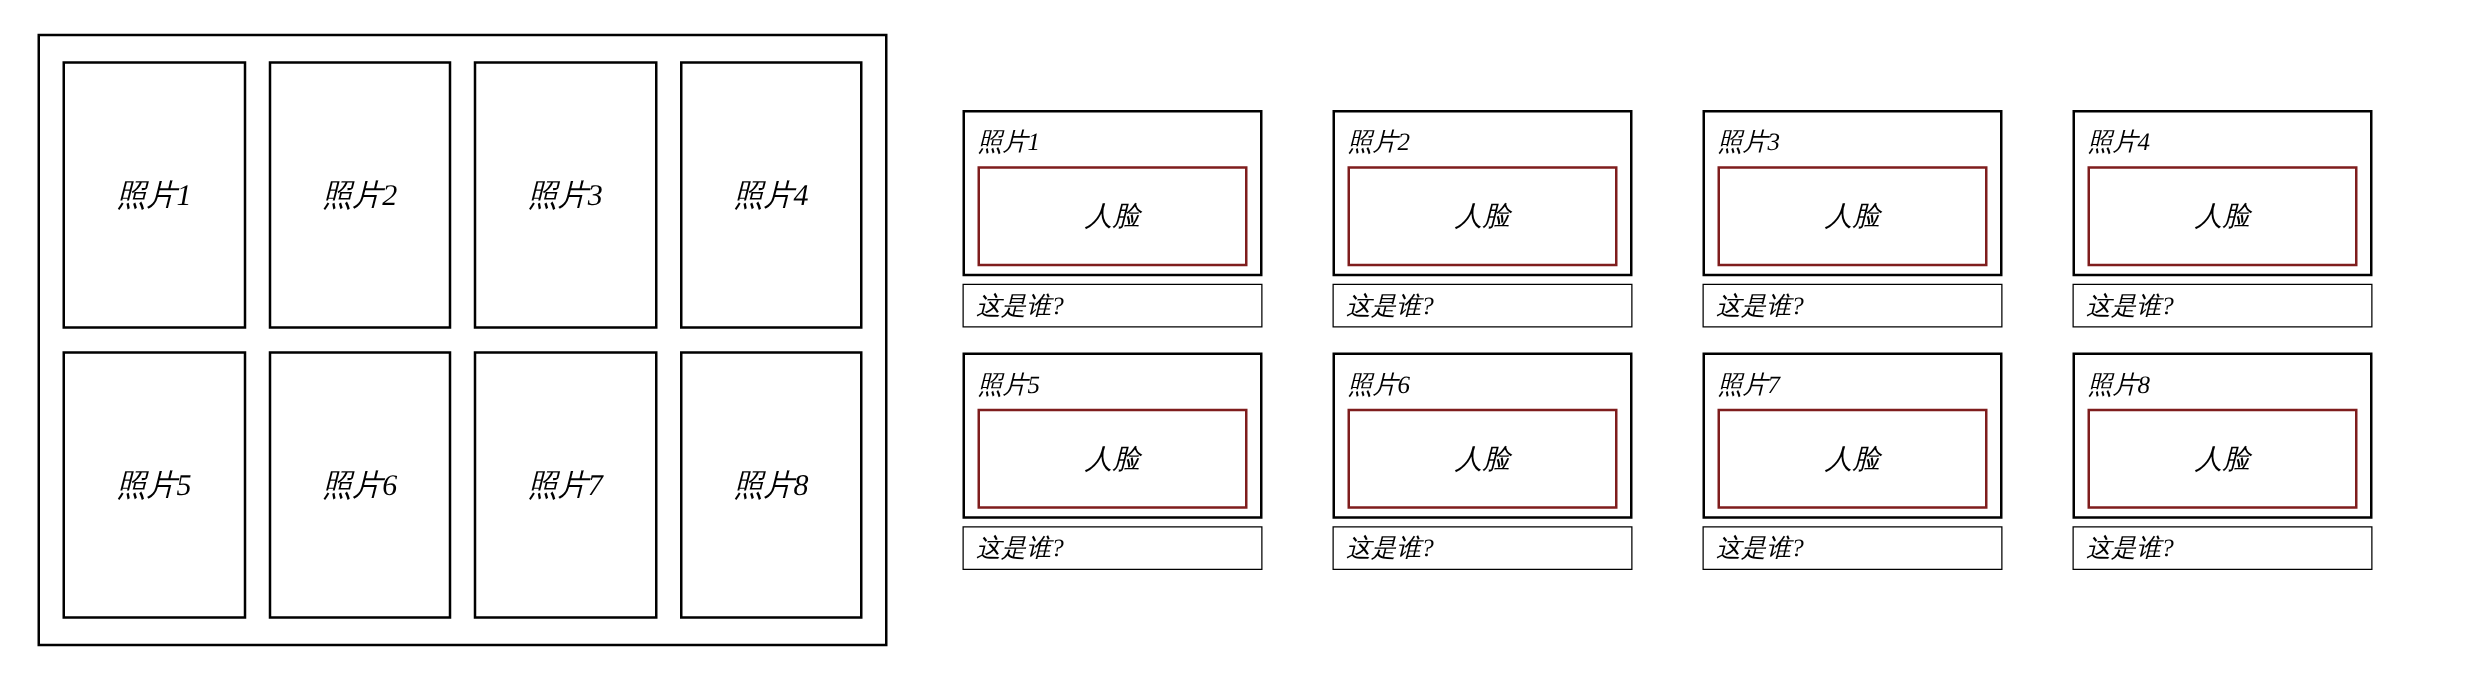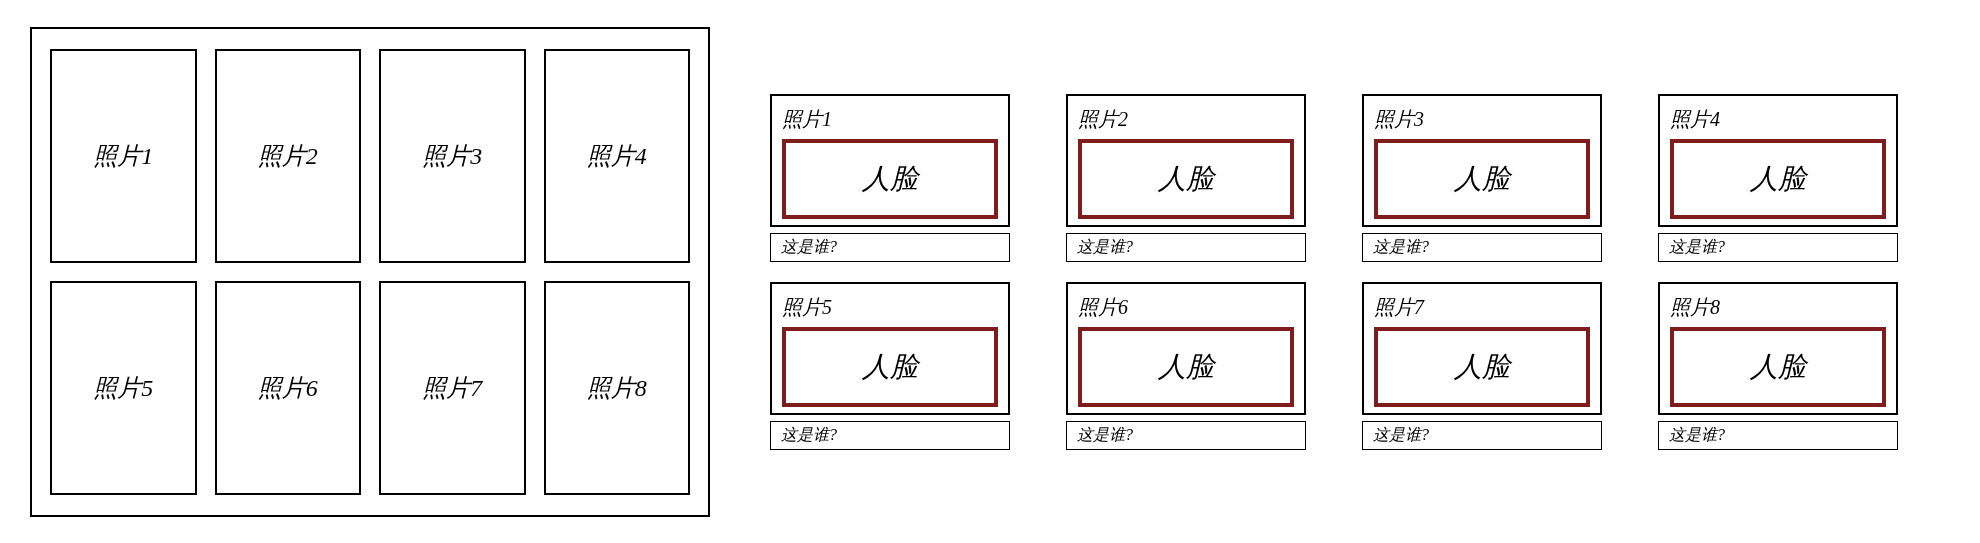--- a/index.html
+++ b/index.html
@@ -59,33 +59,33 @@
       width: 240px;
     }
 
     .photo-label-top {
       font-size: 20px;
       margin-bottom: 6px;
       display: block;
     }
 
     .photo-face-box {
-      border: 4px solid #7f1d1d;
+      border: 2px solid #7f1d1d;
       width: 100%;
       height: 80px;
       display: flex;
       align-items: center;
       justify-content: center;
-      font-size: 28px;
+      font-size: 22px;
       background: #fff;
     }
 
     .photo-question {
       border: 1px solid #000;
-      font-size: 16px;
+      font-size: 20px;
       padding: 3px 10px;
       width: 240px;
       background: #fff;
     }
   </style>
 </head>
 <body>
 
 <div class="left-panel">
 <div class="photo-card">照片1</div>

